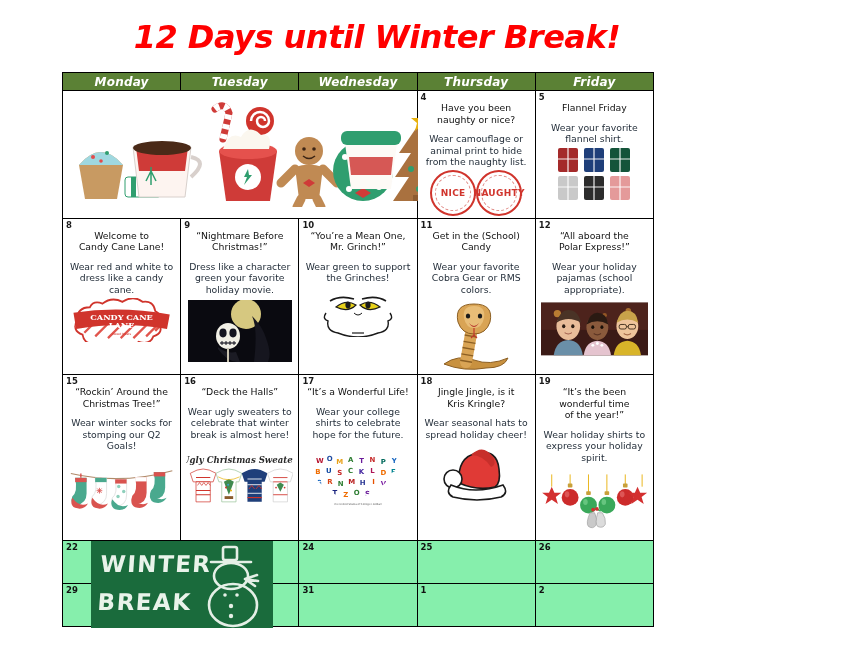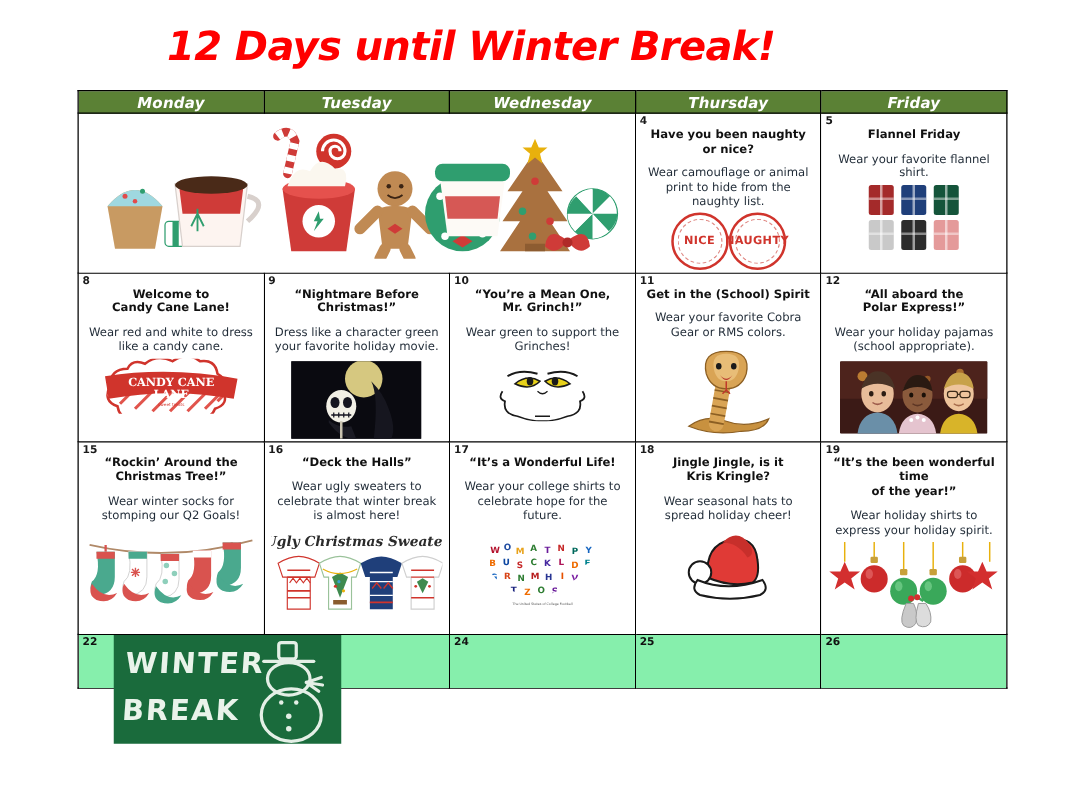--- a/index.html
+++ b/index.html
@@ -27,21 +27,21 @@
     font-style: italic;
     letter-spacing: -0.5px;
     color: #ff0000;
     white-space: nowrap;
   }
 
   
   .cal {
     position: absolute;
     left: 62px; top: 72px;
-    width: 744px;
+    width: 592px;
     border-collapse: collapse;
     table-layout: fixed;
   }
   .cal td, .cal th { border: 1px solid #000; padding: 0; vertical-align: top; }
 
   .cal thead th {
     height: 18px;
     background: #5b8135;
     color: #ffffff;
     font-family: "DejaVu Sans", sans-serif;
@@ -61,21 +61,21 @@
 
   .daynum {
     position: absolute; left: 3px; top: 1px;
     font-family: "DejaVu Sans", sans-serif;
     font-size: 8.5px; font-weight: 700; color: #1a1a1a;
     line-height: 10px;
   }
   .cellbody { padding: 11px 5px 2px 5px; text-align: center; }
   .chead {
     font-family: "DejaVu Sans", sans-serif;
-    font-size: 9.3px; font-weight: 700; color: #111;
+    font-size: 9.3px; font-weight: 400; color: #111;
     line-height: 11.5px;
   }
   .cbody {
     font-family: "DejaVu Sans", sans-serif;
     font-size: 9.3px; font-weight: 400; color: #1f2a36;
     line-height: 11.5px; margin-top: 8px;
   }
   .art { margin-top: 3px; display:flex; justify-content:center; align-items:flex-end; }
 
   
@@ -319,21 +319,21 @@
                 <path d="M8 22 q-4 6 2 8 q-2 10 10 12 q20 8 40 0 q12 -2 10 -12 q6 -2 2 -8" stroke="#1a1a1a" stroke-width="1.4" fill="none"></path>
                 <path d="M34 42 h12" stroke="#1a1a1a" stroke-width="1.2"></path>
               </svg>
             </div>
           </div>
         </td>
 
         <td class="daycell r2">
           <span class="daynum">11</span>
           <div class="cellbody">
-            <div class="chead">Get in the (School) Spirit</div>
+            <div class="chead">Get in the (School) Candy</div>
             <div class="cbody">Wear your favorite Cobra Gear or RMS colors.</div>
             <div class="art">
               <svg class="snake" viewBox="0 0 80 74">
                 <path d="M8 66 q14 -10 30 -4 q16 6 34 -2 q-4 10 -22 10 q-22 4 -42 -4z" fill="#c8913f" stroke="#8c5f23" stroke-width="1"></path>
                 <path d="M30 64 q4 -22 6 -34" stroke="#d9a455" stroke-width="12" fill="none" stroke-linecap="round"></path>
                 <path d="M30 64 q4 -22 6 -34" stroke="#8c5f23" stroke-width="12" fill="none" stroke-dasharray="1.4 5" stroke-linecap="butt"></path>
                 <path d="M22 24 q-4 -18 16 -18 q20 0 16 18 q-4 12 -16 12 q-12 0 -16 -12z" fill="#d9a455" stroke="#8c5f23" stroke-width="1"></path>
                 <path d="M28 20 q-2 -12 10 -12 q12 0 10 12 q-2 10 -10 10 q-8 0 -10 -10z" fill="#e8bd77"></path>
                 <ellipse cx="32" cy="18" rx="2.2" ry="2.6" fill="#1a1a1a"></ellipse>
                 <ellipse cx="44" cy="18" rx="2.2" ry="2.6" fill="#1a1a1a"></ellipse>
@@ -603,18 +603,35 @@
           <span class="daynum">24</span>
         </td>
         <td class="daycell r4 green">
           <span class="daynum">25</span>
         </td>
         <td class="daycell r4 green">
           <span class="daynum">26</span>
         </td>
       </tr>
 
+      <tr>
+        <td class="daycell r5 green">
+          <span class="daynum">29</span>
+        </td>
+        <td class="daycell r5 green">
+          <span class="daynum"></span>
+        </td>
+        <td class="daycell r5 green">
+          <span class="daynum">31</span>
+        </td>
+        <td class="daycell r5 green">
+          <span class="daynum">1</span>
+        </td>
+        <td class="daycell r5 green">
+          <span class="daynum">2</span>
+        </td>
+      </tr>
 
     </tbody>
   </table>
 
 
 </div>
 
 </body></html>

